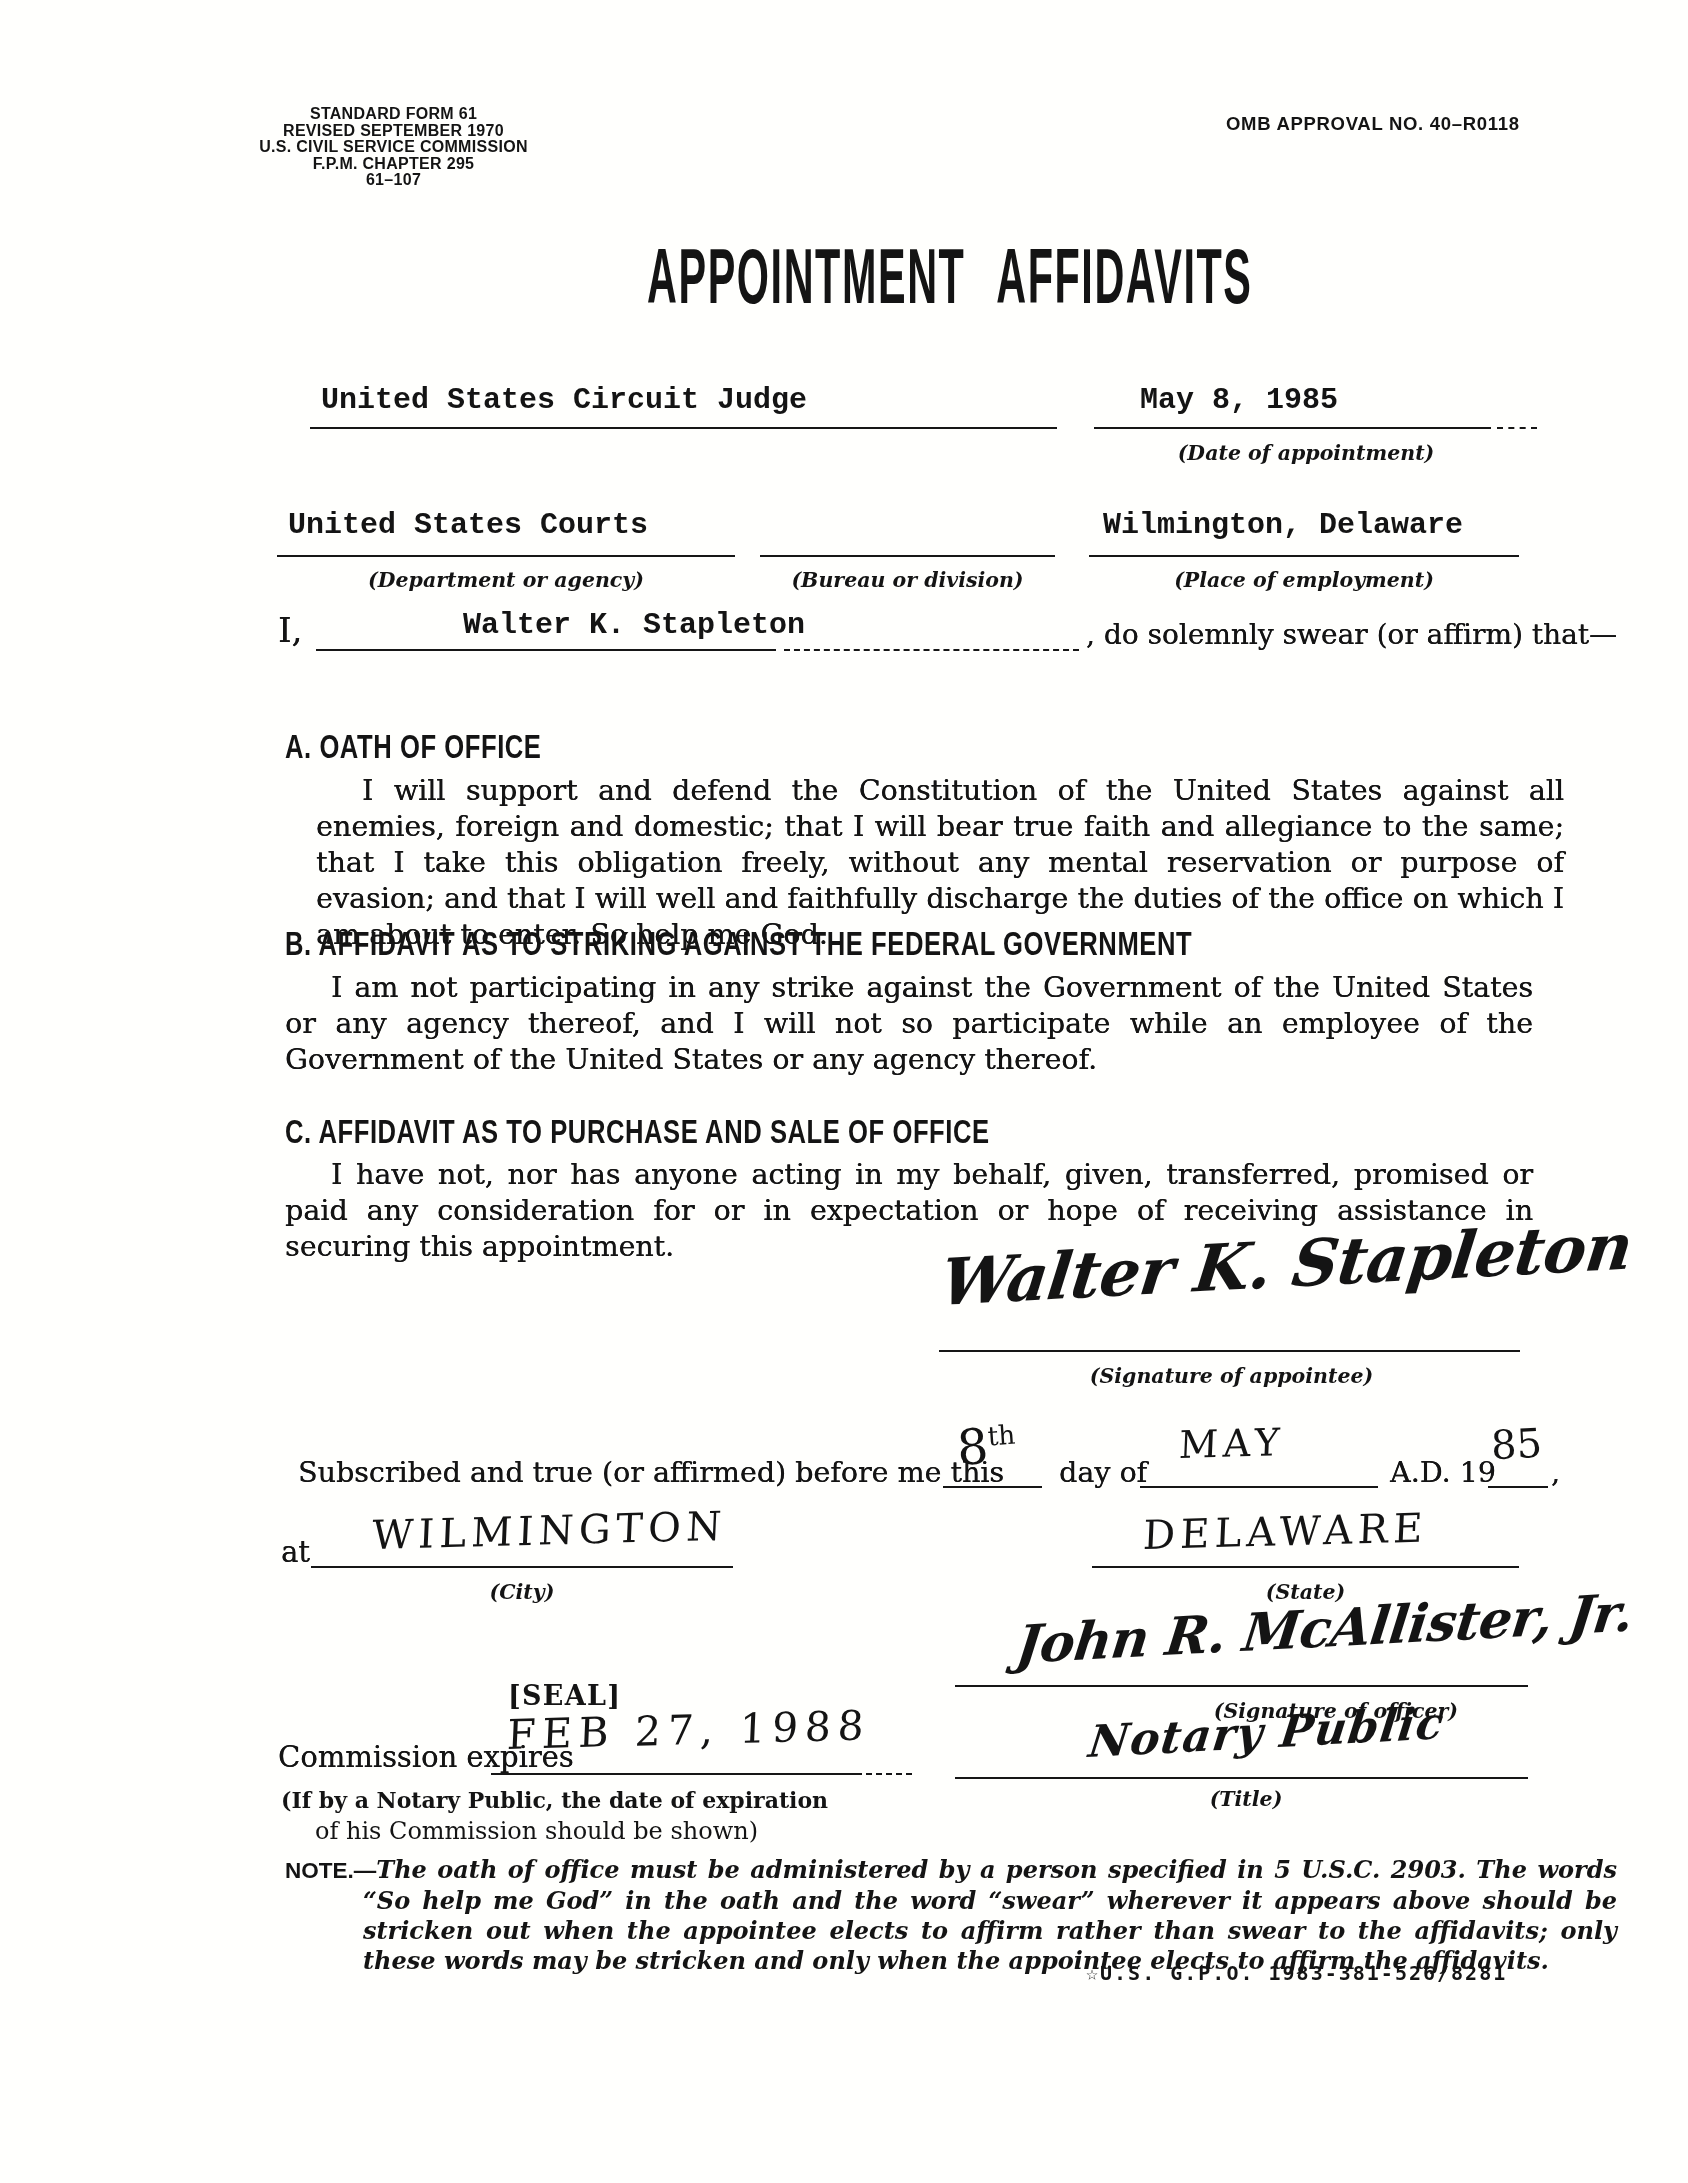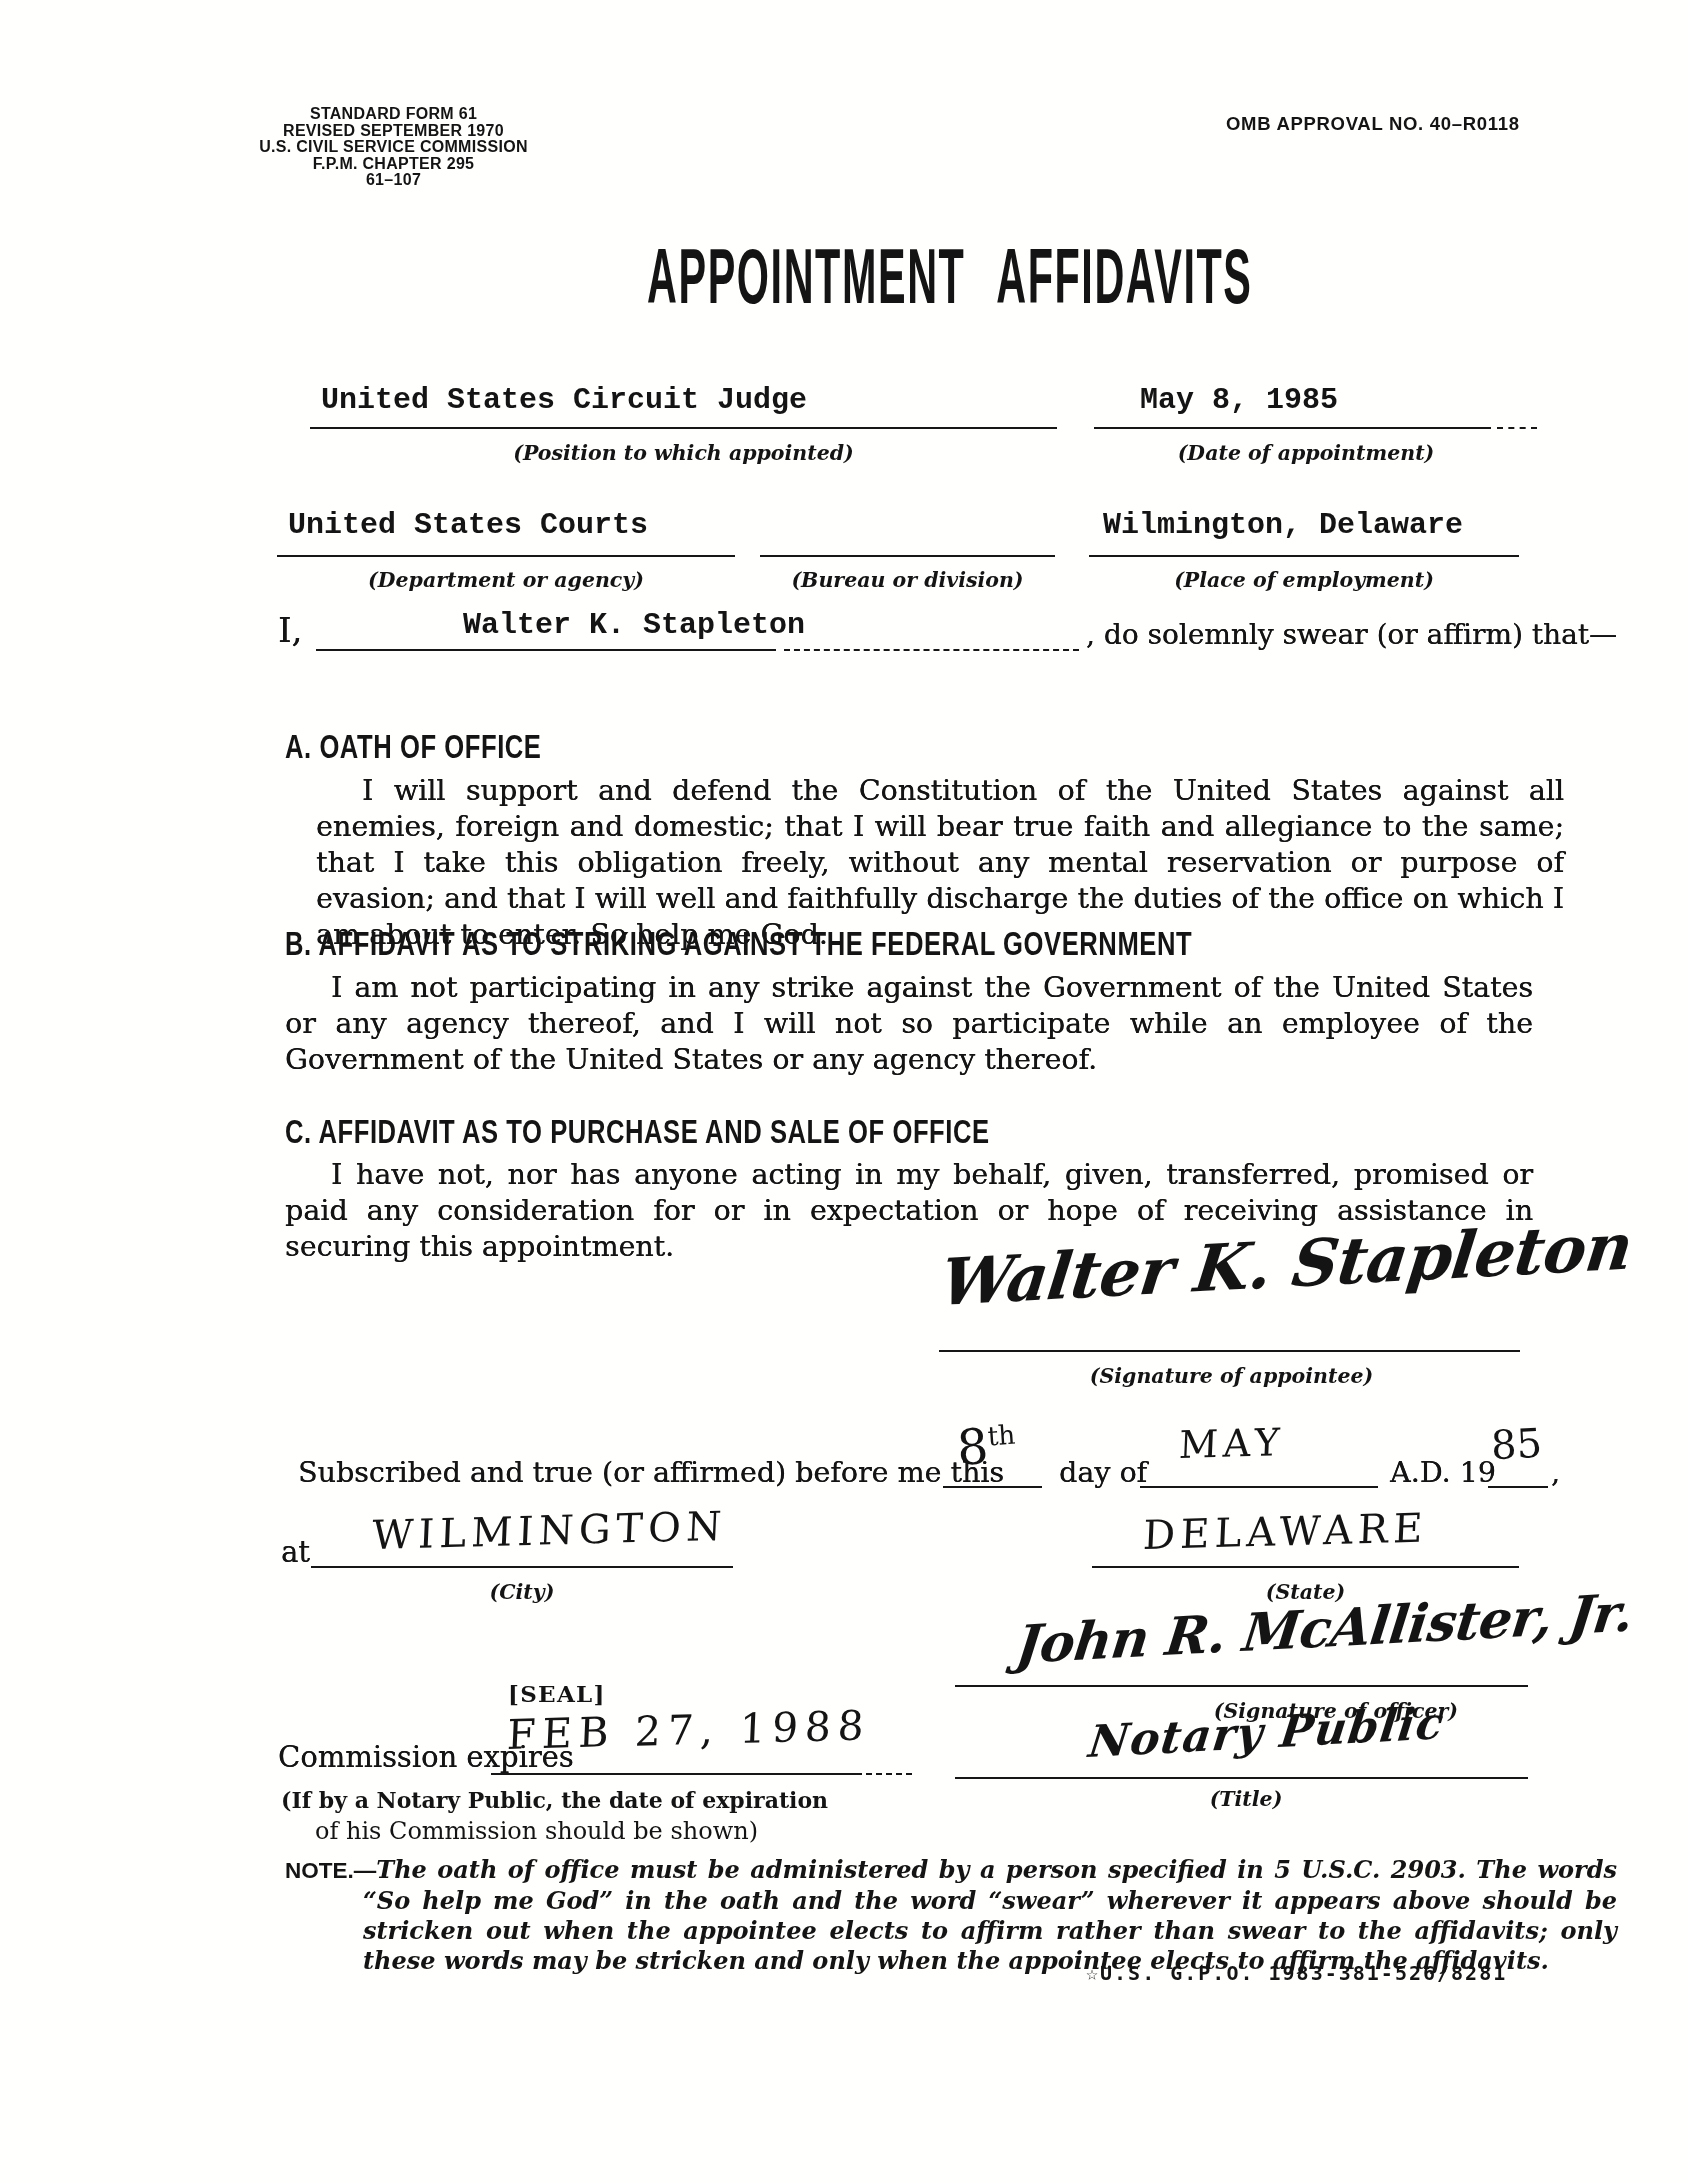--- a/index.html
+++ b/index.html
@@ -22,21 +22,21 @@
   .rule{border-bottom:2.6px solid #161616;height:0;}
   .rule-dash{border-bottom:2.6px dashed #161616;height:0;}
   .hand-print{font-family:"DejaVu Serif", serif;font-size:40px;letter-spacing:5.3px;white-space:nowrap;
               transform:rotate(-1.5deg) skewX(-4deg);transform-origin:0 100%;}
   .script{font-family:"DejaVu Serif", serif;font-style:italic;font-weight:bold;letter-spacing:-0.7px;
           white-space:nowrap;transform:rotate(-3deg) skewX(-10deg);transform-origin:0 100%;}
   .note{font-size:24px;line-height:30px;font-style:italic;font-weight:bold;
         padding-left:78px;text-indent:-78px;text-align:justify;}
   .note .note-label{font-style:normal;font-family:"Liberation Sans", sans-serif;font-size:22.5px;}
   .gpo{font-family:"DejaVu Sans Mono", monospace;font-weight:bold;font-size:20px;letter-spacing:2px;white-space:nowrap;}
-  .seal{font-weight:bold;font-size:23px;letter-spacing:1.3px;}
+  .seal{font-weight:bold;font-size:27px;letter-spacing:1.3px;}
   .jurat-wrap{width:1291px;height:99px;}
   .jr{position:absolute;}
 
   #form-id{left:218px;top:106px;width:351px;}
   #omb{left:1226px;top:113px;}
   #title{left:647px;top:232px;}
 
   #pos-value{left:321px;top:383px;}
   #pos-rule{left:310px;top:427px;width:747px;}
   #pos-label{left:310px;top:441px;width:747px;}
@@ -121,21 +121,20 @@
     <div>F.P.M. CHAPTER 295</div>
     <div>61–107</div>
   </div>
 
   <div id="omb" class="abs omb">OMB APPROVAL NO. 40–R0118</div>
 
   <div id="title" class="abs bigtitle">APPOINTMENT AFFIDAVITS</div>
 
   <div id="pos-value" class="abs type">United States Circuit Judge</div>
   <div id="pos-rule" class="abs rule"></div>
-  <div id="pos-label" class="abs lbl">(Position to which appointed)</div>
   <div id="date-value" class="abs type">May 8, 1985</div>
   <div id="date-rule" class="abs rule"></div>
   <div id="date-rule-dash" class="abs rule-dash"></div>
   <div id="date-label" class="abs lbl">(Date of appointment)</div>
 
   <div id="dept-value" class="abs type">United States Courts</div>
   <div id="dept-rule" class="abs rule"></div>
   <div id="dept-label" class="abs lbl">(Department or agency)</div>
   <div id="bureau-rule" class="abs rule"></div>
   <div id="bureau-label" class="abs lbl">(Bureau or division)</div>

